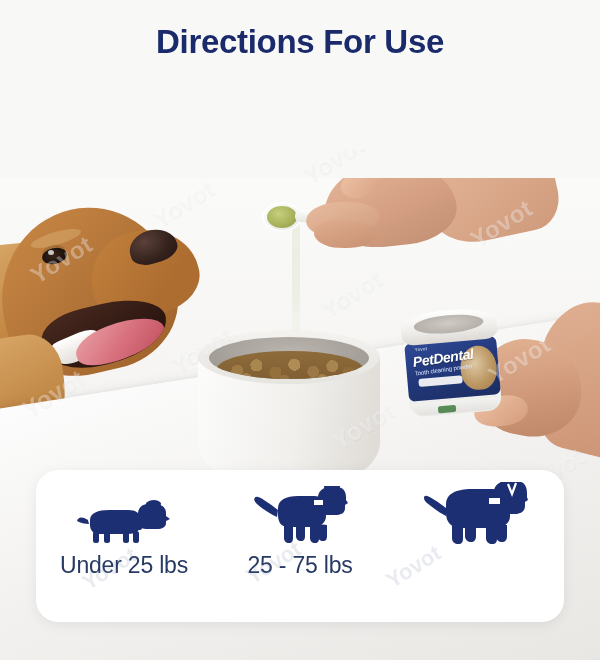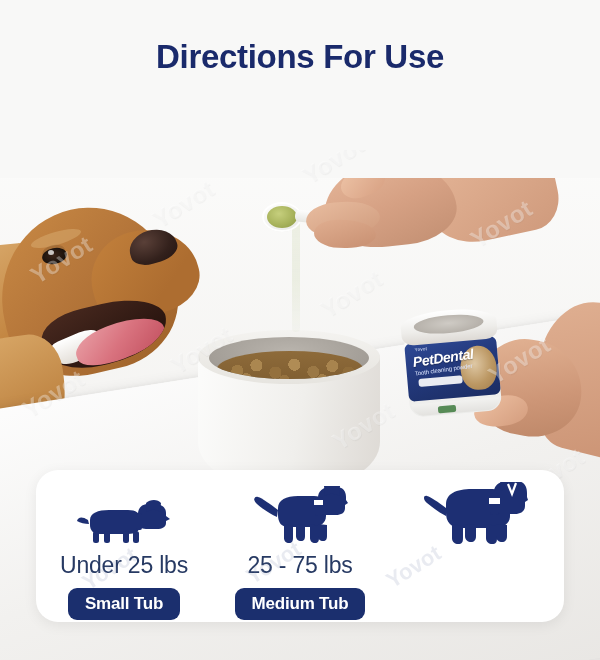--- a/index.html
+++ b/index.html
@@ -29,21 +29,21 @@
     text-align: center;
     box-sizing: border-box;
     padding-top: 24px;
   }
   .title {
     font-size: 33px;
     font-weight: bold;
     color: #1a2a6b;
     letter-spacing: -0.3px;
     line-height: 1.1;
-    margin: 15px 0 14px 0;
+    margin: 0 0 14px 0;
     text-align: center;
   }
   .subtitle {
     font-size: 17.2px;
     font-weight: bold;
     color: #1f2f63;
     line-height: 1.47;
     margin: 0 auto;
     width: 500px;
     letter-spacing: -0.1px;
@@ -634,42 +634,40 @@
             <rect x="60" y="13" width="6" height="17" rx="2"></rect>
             <rect x="17" y="31" width="6" height="12" rx="2.5"></rect>
             <rect x="28" y="31" width="6" height="12" rx="2.5"></rect>
             <rect x="47" y="31" width="6" height="12" rx="2.5"></rect>
             <rect x="57" y="31" width="6" height="12" rx="2.5"></rect>
             <path d="M12 20 C6 16, 2 17, 1 21 C4 23, 9 24, 13 24 Z"></path>
           </g>
         </svg>
       </div>
       <div class="weight-label">Under 25 lbs</div>
-      <div class="tub-pill">Small Tub</div>
     </div>
 
     <div class="size-col">
       <div class="icon-wrap">
         <svg width="96" height="58" viewBox="0 0 96 58">
           <g fill="#1d2f73">
             <path d="M26 22 C26 14, 34 10, 46 10 L62 10 C70 10, 74 14, 74 21 L74 30 C74 37, 68 41, 60 41 L36 41 C29 41, 26 36, 26 29 Z"></path>
             <path d="M66 12 C66 5, 71 1, 78 1 L84 1 C91 1, 94 5, 94 11 L94 14 L96 17 L93 19 L93 22 C93 27, 89 29, 84 29 L73 29 C68 29, 66 26, 66 21 Z"></path>
             <path d="M72 0 C77 -4, 85 -4, 88 0 L87 10 C83 7, 76 7, 73 10 Z"></path>
             <rect x="63" y="11" width="8" height="19" rx="2.5"></rect>
             <rect x="62" y="14" width="9" height="5" fill="#ffffff"></rect>
             <path d="M32 38 L32 52 C32 55, 34 57, 37 57 C40 57, 41 55, 41 52 L41 40 Z"></path>
             <path d="M44 38 L44 50 C44 53, 46 55, 49 55 C52 55, 53 53, 53 50 L53 39 Z"></path>
             <path d="M58 38 L58 52 C58 55, 60 57, 63 57 C66 57, 67 55, 67 52 L67 40 Z"></path>
             <path d="M66 38 L66 50 C66 53, 68 55, 71 55 C74 55, 75 53, 75 50 L75 39 Z"></path>
             <path d="M26 24 C18 18, 10 12, 6 11 C2 10, 1 14, 4 17 C9 22, 18 28, 25 31 Z"></path>
           </g>
         </svg>
       </div>
       <div class="weight-label">25 - 75 lbs</div>
-      <div class="tub-pill">Medium Tub</div>
     </div>
 
     <div class="size-col">
       <div class="icon-wrap">
         <svg width="104" height="62" viewBox="0 0 104 62">
           <g fill="#1d2f73">
             <path d="M22 22 C22 12, 32 7, 48 7 L68 7 C80 7, 86 13, 86 23 L86 34 C86 42, 79 46, 69 46 L38 46 C27 46, 22 40, 22 31 Z"></path>
             <path d="M70 10 C70 3, 76 -1, 84 -1 L92 -1 C100 -1, 103 4, 103 11 L103 15 L104 18 L101 20 L101 24 C101 29, 97 32, 91 32 L78 32 C72 32, 70 28, 70 23 Z"></path>
             <path d="M76 -3 C82 -8, 92 -8, 95 -3 L94 9 C89 5, 81 5, 77 9 Z"></path>
             <path d="M84 2 L88 12 L92 1" stroke="#ffffff" stroke-width="2.2" fill="none"></path>

